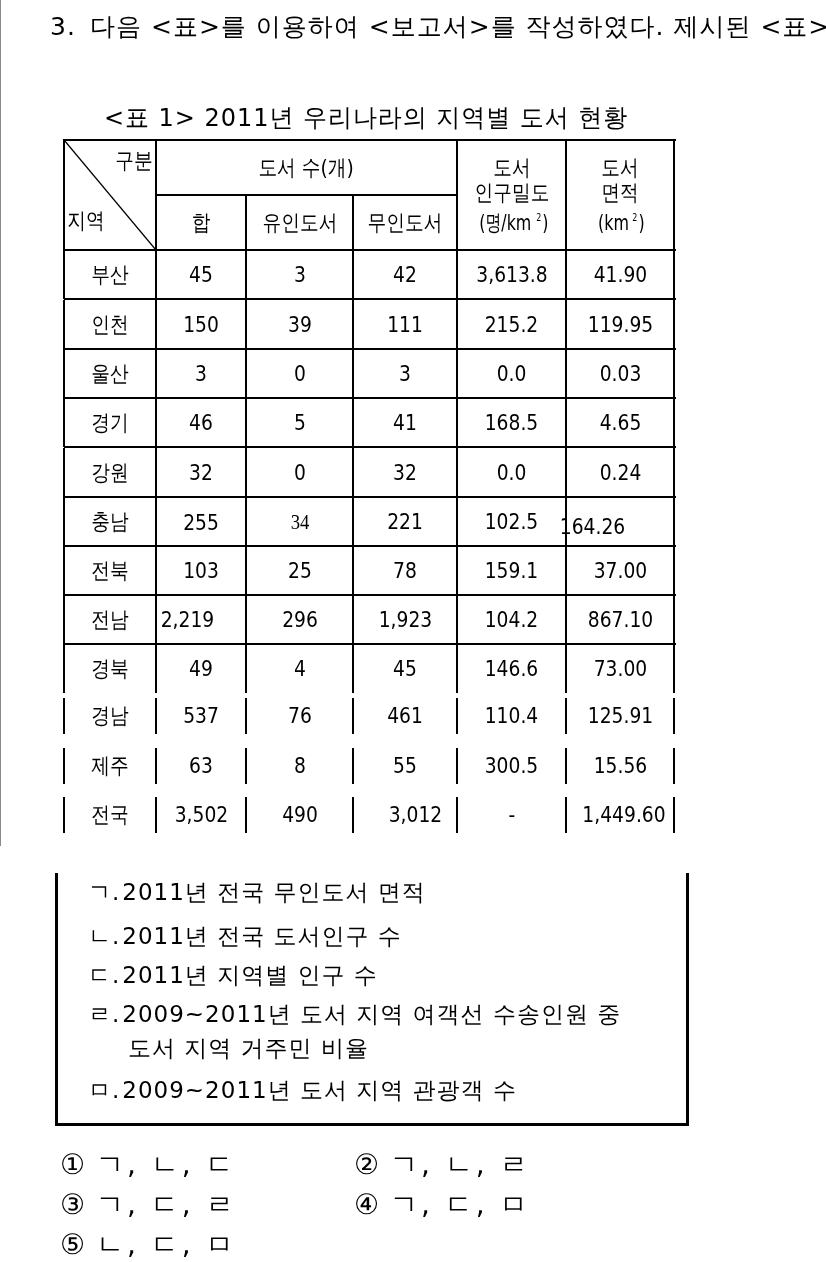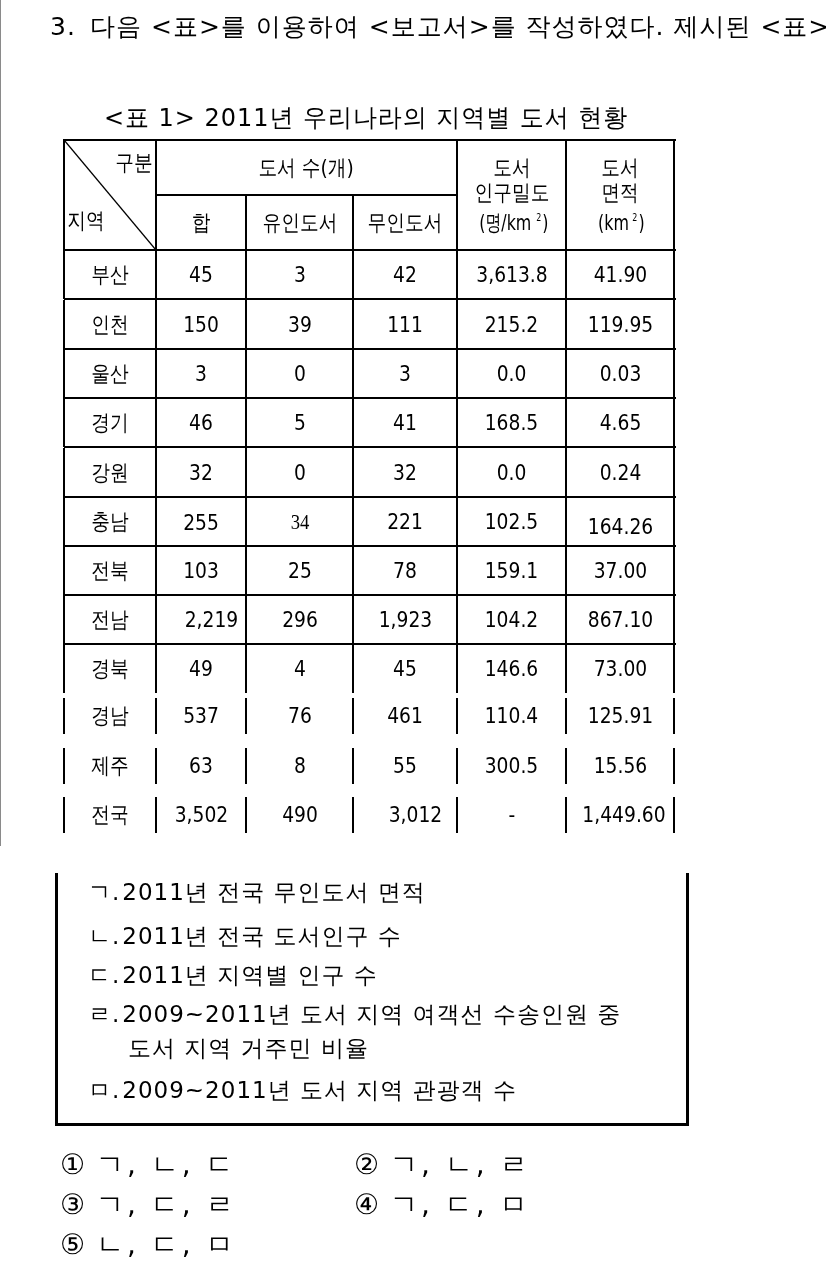--- a/index.html
+++ b/index.html
@@ -68,21 +68,21 @@
     <div class="vline" style="left:63px;top:139px;height:111px;"></div>
     <div class="vline" style="left:155px;top:139px;height:111px;"></div>
     <div class="vline" style="left:245px;top:194px;height:56px;"></div>
     <div class="vline" style="left:352px;top:194px;height:56px;"></div>
     <div class="vline" style="left:456px;top:139px;height:111px;"></div>
     <div class="vline" style="left:565px;top:139px;height:111px;"></div>
     <div class="vline" style="left:673px;top:139px;height:111px;"></div>
     <svg class="diag" viewBox="0 0 92 110" preserveAspectRatio="none">
       <line x1="0" y1="0" x2="92" y2="110" stroke="#000" stroke-width="1.4"></line>
     </svg>
-    <div class="cell" style="left:100px;top:146px;width:56px;height:34px;justify-content:flex-end;">
+    <div class="cell" style="left:100px;top:146px;width:56px;height:34px;justify-content:flex-end;font-family:Liberation Mono, monospace;">
       <span>구분</span>
     </div>
     <div class="cell" style="left:64px;top:204px;width:56px;height:34px;justify-content:flex-start;">
       <span>지역</span>
     </div>
     <div class="cell" style="left:156px;top:140px;width:301px;height:55px;">
       <span>도서 수(개)</span>
     </div>
     <div class="cell" style="left:156px;top:195px;width:90px;height:55px;">
       <span>합</span>
@@ -255,21 +255,21 @@
     </div>
     <div class="cell" style="left:246px;top:497px;width:107px;height:49px;font-family:Liberation Serif, serif;">
       <span>34</span>
     </div>
     <div class="cell" style="left:353px;top:497px;width:104px;height:49px;">
       <span>221</span>
     </div>
     <div class="cell" style="left:457px;top:497px;width:109px;height:49px;">
       <span>102.5</span>
     </div>
-    <div class="cell" style="left:566px;top:497px;width:108px;height:60px;">
+    <div class="cell" style="left:538px;top:497px;width:108px;height:60px;">
       <span>164.26</span>
     </div>
     <div class="hline" style="left:64px;top:594px;width:612px;"></div>
     <div class="vline" style="left:63px;top:546px;height:49px;"></div>
     <div class="vline" style="left:155px;top:546px;height:49px;"></div>
     <div class="vline" style="left:245px;top:546px;height:49px;"></div>
     <div class="vline" style="left:352px;top:546px;height:49px;"></div>
     <div class="vline" style="left:456px;top:546px;height:49px;"></div>
     <div class="vline" style="left:565px;top:546px;height:49px;"></div>
     <div class="vline" style="left:673px;top:546px;height:49px;"></div>
@@ -297,21 +297,21 @@
     <div class="vline" style="left:155px;top:595px;height:49px;"></div>
     <div class="vline" style="left:245px;top:595px;height:49px;"></div>
     <div class="vline" style="left:352px;top:595px;height:49px;"></div>
     <div class="vline" style="left:456px;top:595px;height:49px;"></div>
     <div class="vline" style="left:565px;top:595px;height:49px;"></div>
     <div class="vline" style="left:673px;top:595px;height:49px;"></div>
     <div></div>
     <div class="cell" style="left:64px;top:595px;width:92px;height:49px;">
       <span>전남</span>
     </div>
-    <div class="cell" style="left:166px;top:595px;width:90px;height:49px;">
+    <div class="cell" style="left:142px;top:595px;width:90px;height:49px;">
       <span>2,219</span>
     </div>
     <div class="cell" style="left:246px;top:595px;width:107px;height:49px;">
       <span>296</span>
     </div>
     <div class="cell" style="left:353px;top:595px;width:104px;height:49px;">
       <span>1,923</span>
     </div>
     <div class="cell" style="left:457px;top:595px;width:109px;height:49px;">
       <span>104.2</span>

